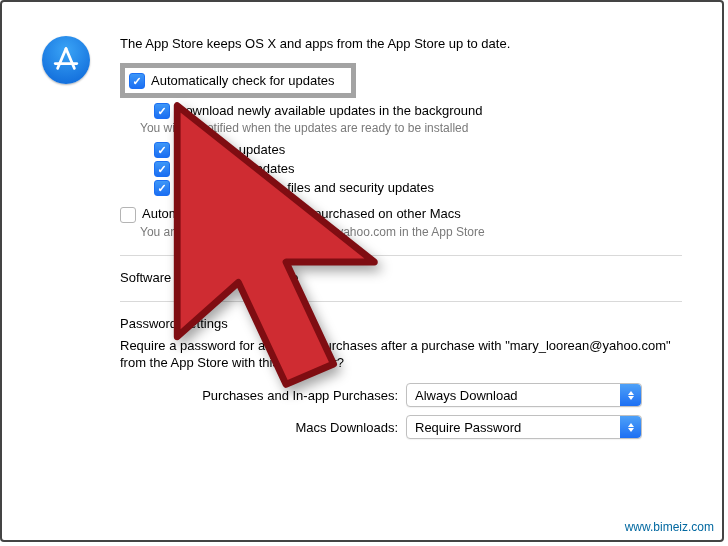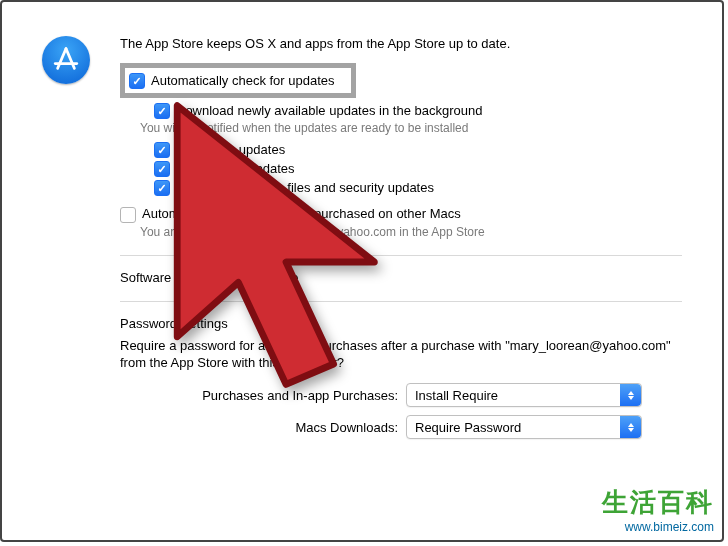--- a/index.html
+++ b/index.html
@@ -267,21 +267,21 @@
       </div>
 
       <hr class="sep">
 
       <div class="section-title">Password Settings</div>
       <div class="para">Require a password for additional purchases after a purchase with "mary_loorean@yahoo.com" from the App Store with this computer?</div>
 
       <div class="form-row">
         <div class="form-label">Purchases and In-app Purchases:</div>
         <div class="select">
-          <span>Install Require</span>
+          <span>Always Download</span>
           <span class="arrows"></span>
         </div>
       </div>
 
       <div class="form-row">
         <div class="form-label">Macs Downloads:</div>
         <div class="select">
           <span>Require Password</span>
           <span class="arrows"></span>
         </div>
@@ -289,16 +289,15 @@
     </div>
   </div>
 
   <div class="big-cursor">
     <svg viewBox="0 0 100 100">
       <polygon points="8,4 8,72 26,56 40,86 54,80 40,50 66,50" fill="#cf2c32" stroke="#7f0d12" stroke-width="2" stroke-linejoin="round"></polygon>
     </svg>
   </div>
 
   <div class="wm">
-    <div class="line1">生活百科</div>
     <div class="line2">www.bimeiz.com</div>
   </div>
 </div>
 
 </body></html>

